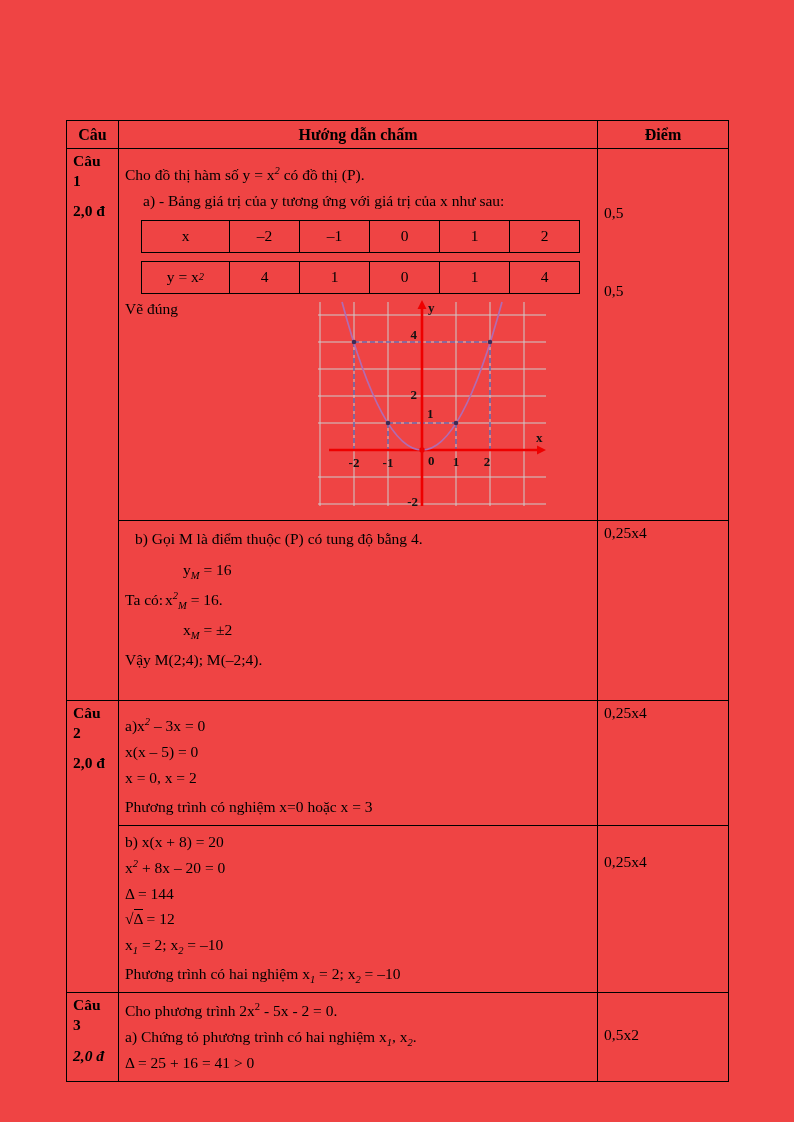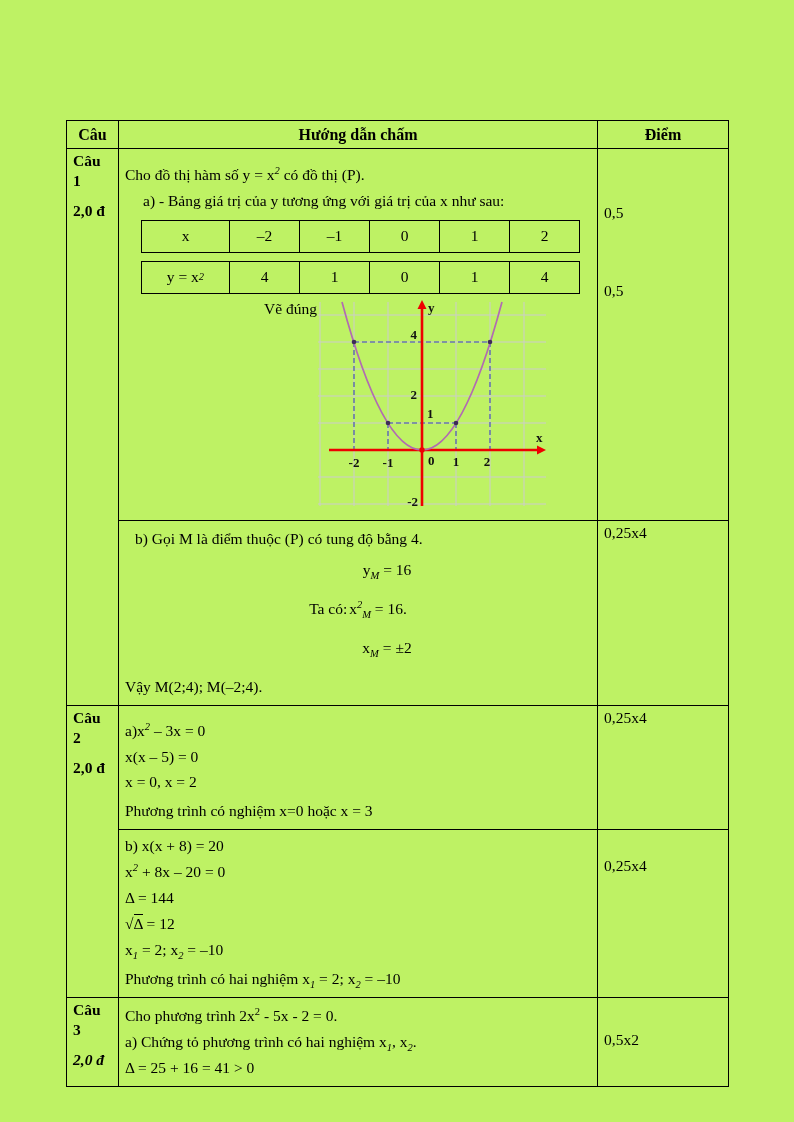--- a/index.html
+++ b/index.html
@@ -6,21 +6,21 @@
   html, body { margin: 0; padding: 0; }
   body {
     width: 794px; height: 1122px;
     background: #ffffff;
     font-family: "Liberation Serif", "DejaVu Serif", serif;
     color: #000;
   }
   .page {
     position: relative;
     width: 794px; height: 1122px;
-    background: #bef264;
+    background: #ef4444;
     overflow: hidden;
   }
   table.main {
     position: absolute; left: 66px; top: 120px;
     width: 662px;
     border-collapse: collapse;
     table-layout: fixed;
     font-size: 15.5px;
   }
   table.main td {
@@ -51,23 +51,23 @@
   .vcell {
     border: 1px solid #000;
     margin-right: -1px;
     height: 33px;
     width: 71px;
     display: flex; align-items: center; justify-content: center;
   }
   .vcell.first { width: 89px; }
   
   .graph-row { display: flex; align-items: flex-start; margin-top: 6px; }
-  .ve-dung { width: 192px; text-align: right; }
-  
-  .fline { display: flex; margin: 18px 0; line-height: 1.35; justify-content: center; }
+  .ve-dung { width: 192px; }
+  
+  .fline { display: flex; margin: 9px 0; line-height: 1.35; }
   .flabel { width: 40px; flex: 0 0 40px; }
   .fbody.extra { padding-left: 18px; }
   
   .pt-top1 { margin-top: 52px; }
   .pt-gap { margin-top: 58px; }
   .pt-b2 { margin-top: 24px; }
   .pt-c3 { margin-top: 30px; }
   .sqrt-bar { border-top: 1px solid #000; }
   svg text { font-family: "Liberation Serif", "DejaVu Serif", serif; }
 </style>

